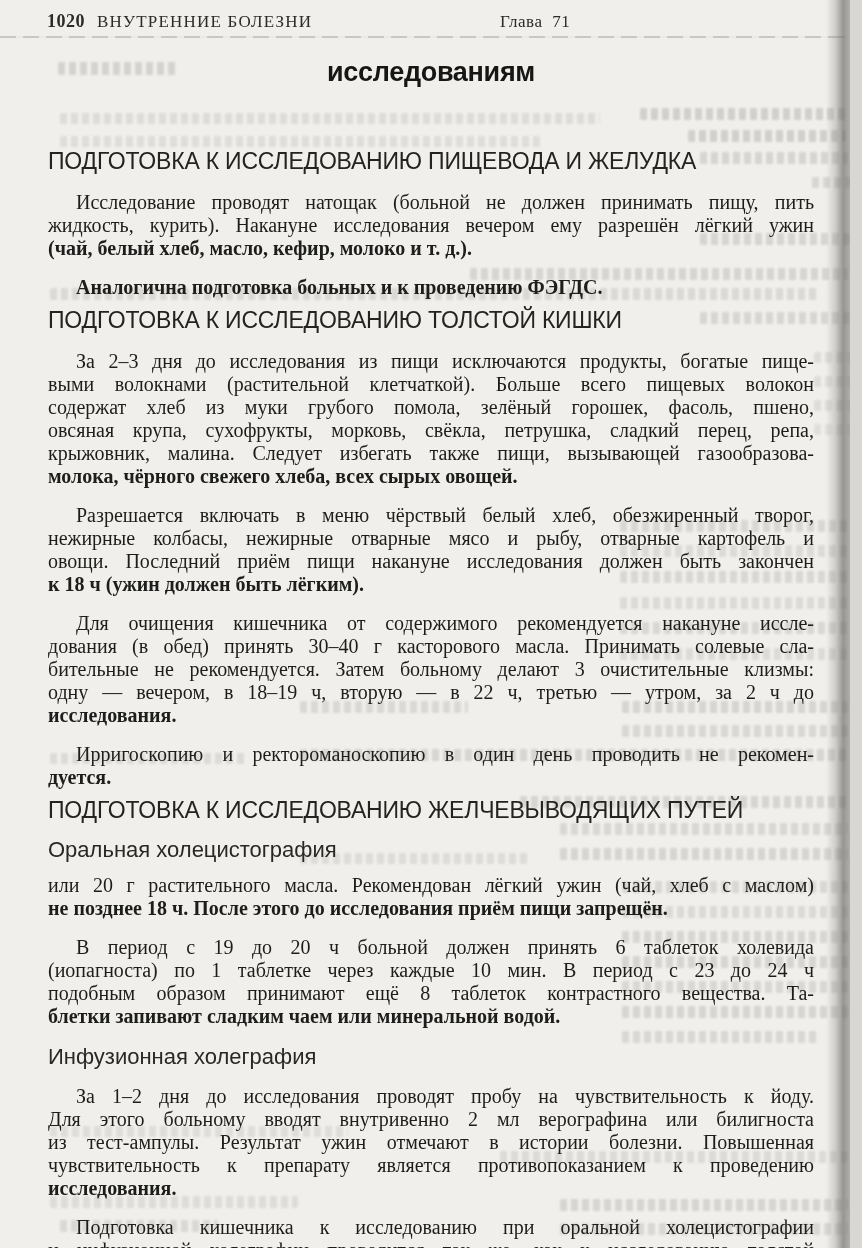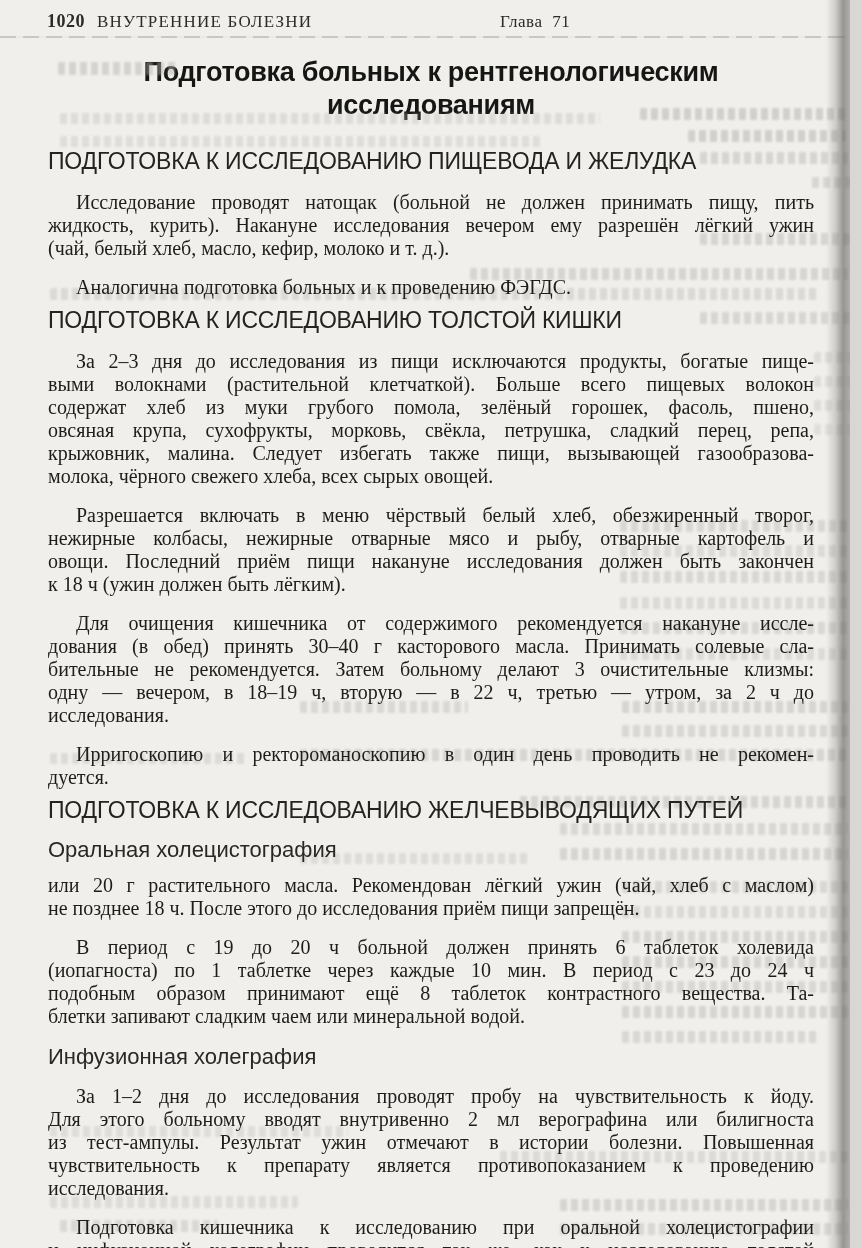--- a/index.html
+++ b/index.html
@@ -33,21 +33,21 @@
   .sub-head{font:400 22px/25px "Liberation Sans",sans-serif;color:#282826;margin:13px 0 12px;}
   .para + .sub-head{margin-top:16px;}
   .para{margin:0;}
   .line{
     font:400 20px/23px "Liberation Serif",serif;
     height:23px;overflow:hidden;
     text-align:justify;text-align-last:justify;
     color:#1d1d1b;
   }
   .line.first{padding-left:28px;margin-top:16px;}
-  .line.lastline{text-align-last:left;}
+  .line.lastline{text-align-last:left;font-weight:bold;}
   
   .bleed-layer{position:absolute;inset:0;pointer-events:none;}
   .bleed{
     position:absolute;border-radius:2px;
     background:repeating-linear-gradient(90deg,#b3b2ac 0 7px,rgba(179,178,172,0) 7px 11px);
     filter:blur(1.2px);
   }
   
   .edge{
     position:absolute;top:0;right:0;width:24px;height:1248px;
@@ -61,21 +61,20 @@
 
   <div class="running-head">
     <span class="pagenum">1020</span>
     <span class="booktitle">ВНУТРЕННИЕ БОЛЕЗНИ</span>
     <span class="chapter">Глава 71</span>
   </div>
 
   <div class="head-rule"></div>
 
   <h1 class="title">
-    <span class="tl">Подготовка больных к рентгенологическим</span>
     <span class="tl">исследованиям</span>
   </h1>
 
   <div class="bleed-layer" id="bleed">
       <div class="bleed" style="left: 58px; top: 62px; width: 120px; height: 13px; opacity: 0.45;"></div>
       <div class="bleed" style="left: 640px; top: 108px; width: 205px; height: 12px; opacity: 0.5;"></div>
       <div class="bleed" style="left: 60px; top: 113px; width: 540px; height: 11px; opacity: 0.3;"></div>
       <div class="bleed" style="left: 688px; top: 130px; width: 158px; height: 12px; opacity: 0.5;"></div>
       <div class="bleed" style="left: 60px; top: 136px; width: 480px; height: 11px; opacity: 0.28;"></div>
       <div class="bleed" style="left: 700px; top: 152px; width: 148px; height: 12px; opacity: 0.42;"></div>

